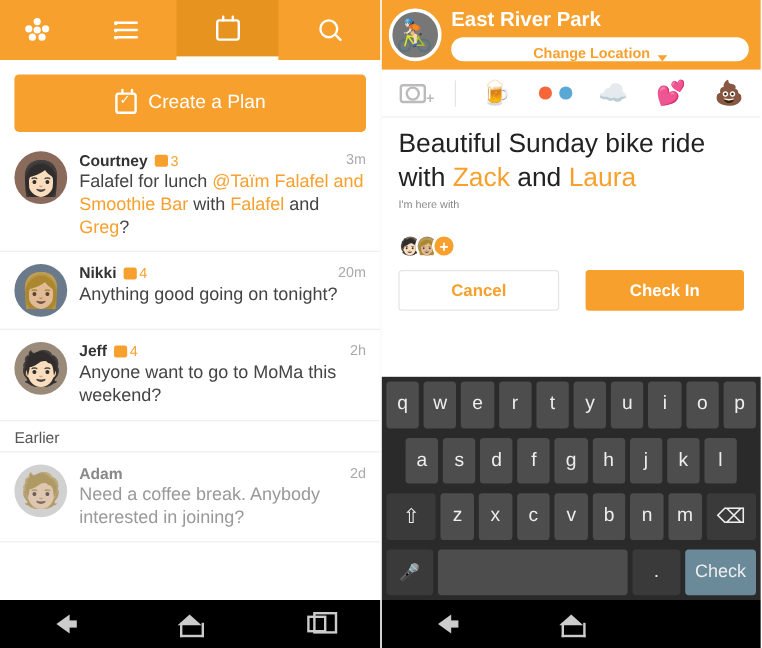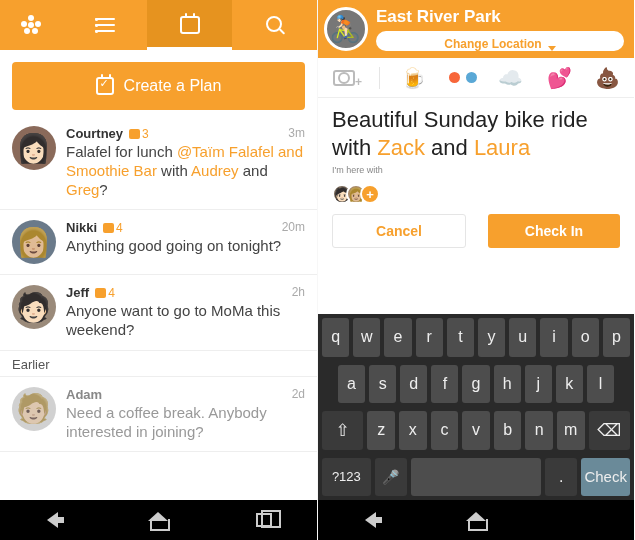--- a/index.html
+++ b/index.html
@@ -135,21 +135,21 @@
   .glasses::before{left:0;background:#f7663a;}
   .glasses::after{right:0;background:#5aa8d6;}
   .divider{ width:1px;height:22px;background:#e5e5e5;}
 
   .compose{
     padding:8px 14px 4px;
     font-size:22px; line-height:1.25; color:#222;
   }
   .compose .mention{ color:#f7a02d; }
   .herewith{ padding:0 14px 6px; }
-  .herewith-label{ font-size:9px; color:#888; margin-bottom:9px;}
+  .herewith-label{ font-size:9px; color:#888; margin-bottom:20px;}
   .mini-avs{ display:flex; }
   .mini-av{width:20px;height:20px;border-radius:50%;background:#aaa;border:2px solid #fff;margin-right:-6px;font-size:13px;display:flex;align-items:center;justify-content:center;}
   .add-av{ background:#f7a02d; color:#fff; font-size:13px; font-weight:700;}
 
   .action-row{ display:flex; gap:22px; padding:4px 14px 10px;}
   .btn{ flex:1;height:34px;border-radius:3px;display:flex;align-items:center;justify-content:center;font-size:14px;font-weight:600;}
   .btn-cancel{ background:#fff;color:#f7a02d;border:1px solid #e5e5e5;}
   .btn-checkin{ background:#f7a02d;color:#fff;}
 
   
@@ -205,21 +205,21 @@
     <div class="item">
       <div class="avatar" style="background:#8a6a5a">👩🏻</div>
       <div class="item-body">
         <div class="name-row">
           <span class="name">Courtney</span>
           <span class="bubble">
               <span>3</span>
             </span>
         </div>
         <div class="msg">
-          <span>Falafel for lunch </span><span class="mention">@Taïm Falafel and Smoothie Bar</span><span> with </span><span class="mention">Audrey</span><span> and </span><span class="mention">Greg</span><span>?</span>
+          <span>Falafel for lunch </span><span class="mention">@Taïm Falafel and Smoothie Bar</span><span> with </span><span class="mention">Falafel</span><span> and </span><span class="mention">Greg</span><span>?</span>
         </div>
       </div>
       <div class="timestamp">3m</div>
     </div>
 
     <div class="item">
       <div class="avatar" style="background:#6a7a8a">👩🏼</div>
       <div class="item-body">
         <div class="name-row">
           <span class="name">Nikki</span>
@@ -350,21 +350,20 @@
       <div class="key">z</div>
       <div class="key">x</div>
       <div class="key">c</div>
       <div class="key">v</div>
       <div class="key">b</div>
       <div class="key">n</div>
       <div class="key">m</div>
       <div class="key dark wide bksp">⌫</div>
     </div>
     <div class="kbd-row">
-      <div class="key dark wide" style="font-size:13px">?123</div>
       <div class="key dark" style="font-size:14px">🎤</div>
       <div class="key" style="flex:4"></div>
       <div class="key dark">.</div>
       <div class="key done wide">Check</div>
     </div>
   </div>
 
   <div class="navbar">
     <div class="navkey">
         <div class="nk-back"></div>

